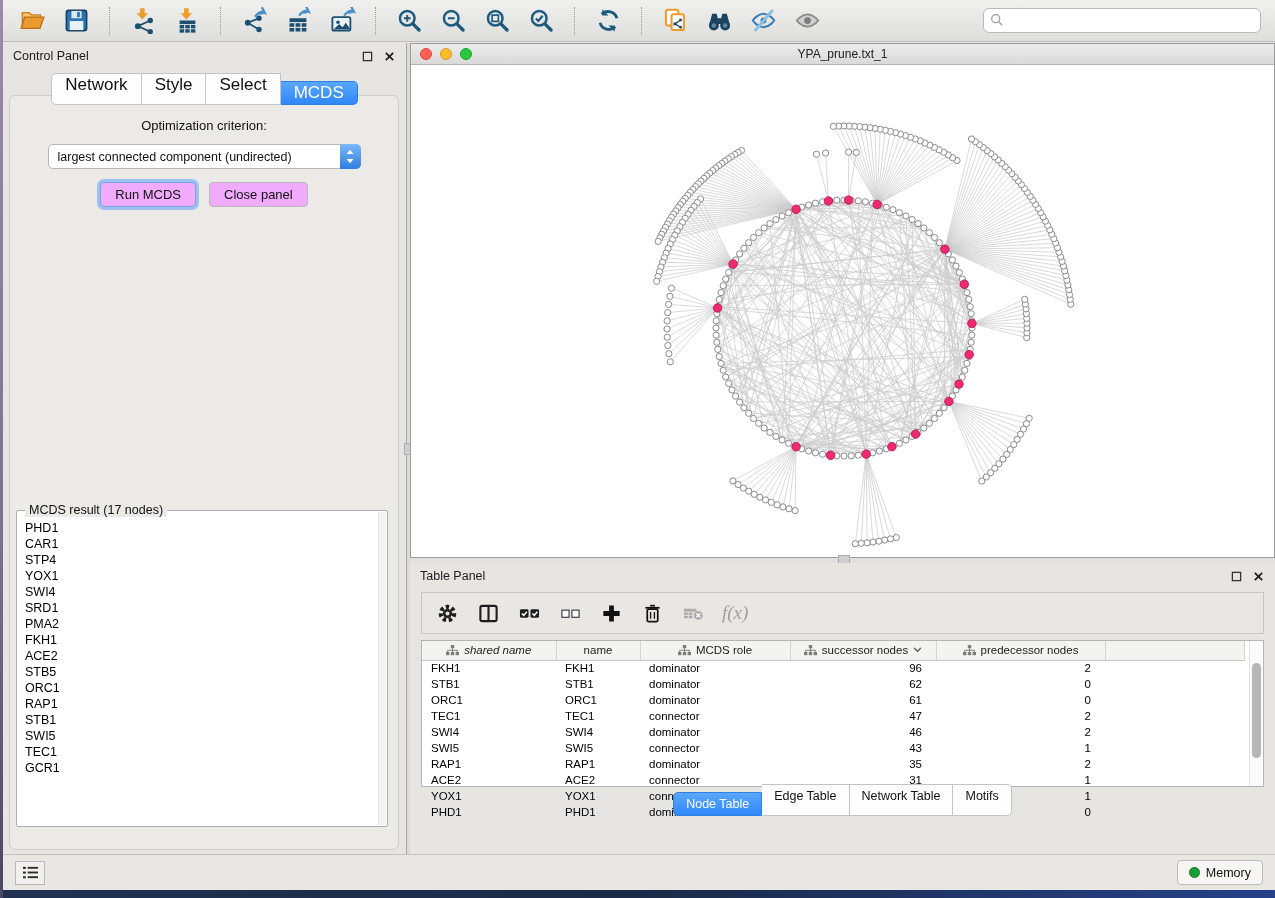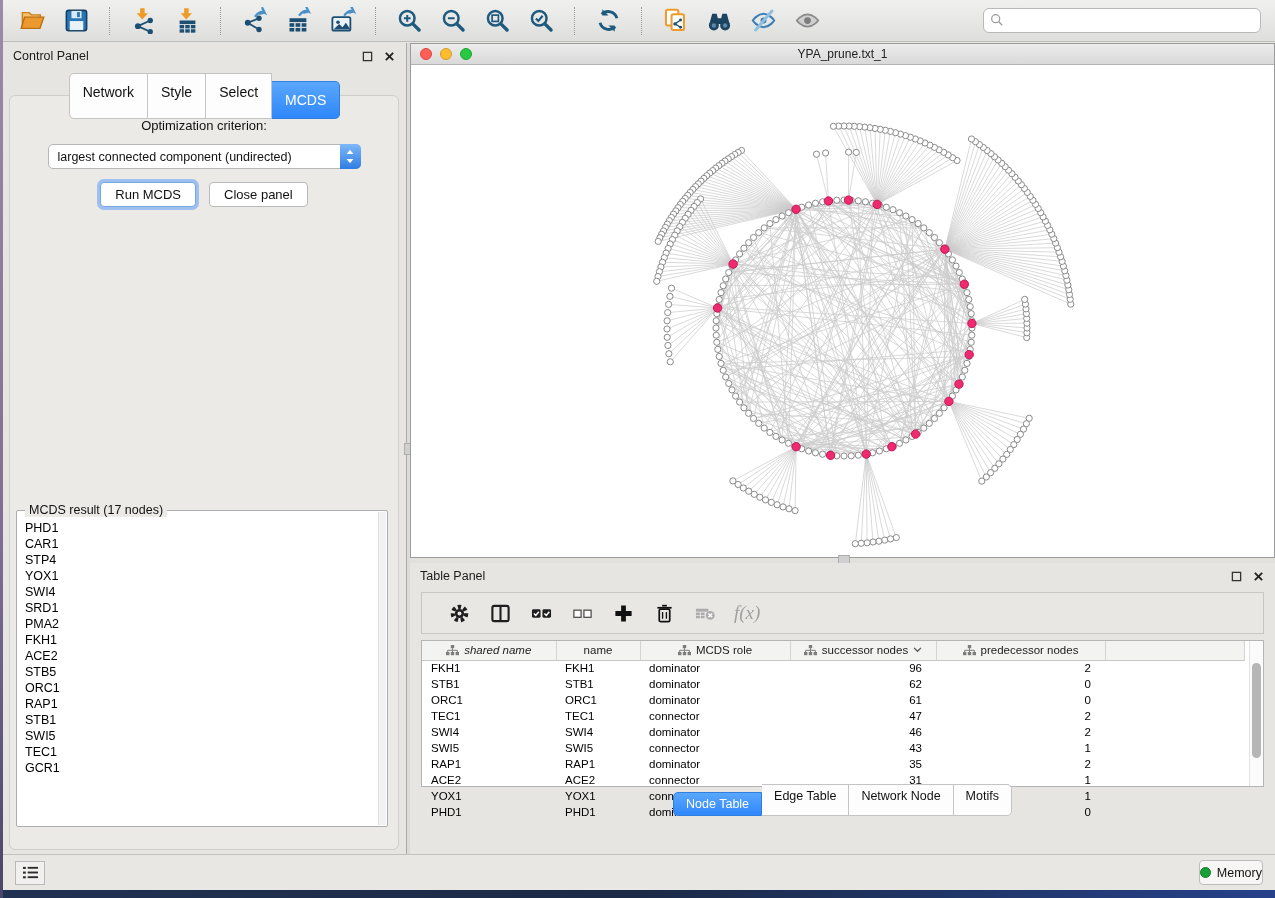--- a/index.html
+++ b/index.html
@@ -22,35 +22,35 @@
   .searchbox svg { position:absolute; left:7px; top:5px; width:14px; height:14px; }
 
   
   .cpanel { position:absolute; left:0; top:43px; width:403px; bottom:36px; }
   .panel-titlebar { height:26px; display:flex; align-items:center; padding:0 10px; }
   .panel-title { font-size:12.5px; color:#1c1c1c; }
   .panel-ctrls { margin-left:auto; display:flex; gap:9px; align-items:center; }
   .panel-ctrls .pbtn { width:13px; height:13px; display:flex; align-items:center; justify-content:center; cursor:pointer; }
   .cp-tabs { position:absolute; left:0; right:0; top:30px; display:flex; justify-content:center; z-index:3; }
   .tabstrip { display:flex; }
-  .tabstrip .tab { font-size:14px; padding:10px 13px; background:#fdfdfd; border:1px solid #c4c4c4;
+  .tabstrip .tab { font-size:17px; padding:3px 13px; background:#fdfdfd; border:1px solid #c4c4c4;
     border-left-width:0; color:#111; cursor:pointer; line-height:16px; }
   .tabstrip .tab:first-child { border-left-width:1px; border-radius:5px 0 0 5px; }
   .tabstrip .tab:last-child { border-radius:0 5px 5px 0; }
   .tabstrip .tab.sel { background:linear-gradient(#59a7fd,#2f87fb); color:#fff; border-color:#2f7fe0;margin-top:8px; }
   .cp-content { position:absolute; left:6px; right:7px; top:52px; bottom:4px;
     background:#eceae7; border:1px solid #cfcdca; border-radius:6px; }
   .opt-label { text-align:center; margin-top:22px; font-size:13px; color:#111; }
   .dropdown { position:relative; margin:11px auto 0; width:313px; height:25px; background:#fff;
     border:1px solid #b6b6b6; border-radius:5px; display:flex; align-items:center; cursor:pointer; }
   .dropdown .dd-text { flex:1; font-size:12.5px; padding-left:9px; color:#111; white-space:nowrap; }
   .dropdown .dd-stepper { width:21px; height:25px; margin-right:-1px; border-radius:0 5px 5px 0;
     background:linear-gradient(#7db8f9,#2f7de4); display:flex; align-items:center; justify-content:center; }
   .btn-row { display:flex; justify-content:center; gap:13px; margin-top:13px; }
-  .pushbtn { font-size:13px; padding:3px 14px; background:#ffffff; border:1px solid #b9b9b9;
+  .pushbtn { font-size:13px; padding:3px 14px; background:#f0abfc; border:1px solid #b9b9b9;
     border-radius:4px; color:#111; cursor:pointer; line-height:17px; }
   .pushbtn.focused { box-shadow:0 0 0 3px rgba(92,156,250,.55); border-color:#77a7e0; }
   .mcds-box { position:absolute; left:6px; top:414px; right:10px; bottom:22px;
     border:1px solid #adadad; border-radius:2px; background:#fff; }
   .mcds-legend { position:absolute; top:-8px; left:8px; background:#eceae7; padding:0 4px;
     font-size:12.5px; color:#111; }
   .mcds-list { position:absolute; left:1px; right:9px; top:9px; bottom:1px; overflow:hidden;
     font-size:12.5px; color:#000; }
   .mcds-list div { padding:1.5px 0 1.5px 7px; line-height:13px; cursor:default; }
   .mcds-scroll { position:absolute; top:1px; right:1px; bottom:1px; width:8px; background:#f2f2f2; border-left:1px solid #e0e0e0; }
@@ -70,21 +70,21 @@
   .tlight { width:12px; height:12px; border-radius:50%; cursor:pointer; }
   .tlight.red { background:#ff5f57; border:1px solid #e0443e; }
   .tlight.yellow { background:#febc2e; border:1px solid #d89b23; }
   .tlight.green { background:#28c840; border:1px solid #1ea633; }
   .net-title { position:absolute; left:0; right:0; text-align:center; font-size:12px; color:#222; }
   .net-canvas { position:absolute; left:0; top:21px; right:0; bottom:0; background:#fff; overflow:hidden; }
 
   
   .tpanel { position:absolute; left:407px; top:563px; right:0; bottom:36px; background:#e7e5e2; }
   .tp-toolbar { position:absolute; left:11px; right:11px; top:29px; height:42px;
-    background:#e9e7e4; border:1px solid #c9c7c4; display:flex; align-items:center; gap:17px; padding:0 25px; }
+    background:#e9e7e4; border:1px solid #c9c7c4; display:flex; align-items:center; gap:17px; padding:0 13px; }
   .tpicon { width:24px; height:24px; display:flex; align-items:center; justify-content:center; cursor:pointer; }
   .tpicon svg { width:21px; height:21px; }
   .tpicon.disabled { cursor:default; }
   .fx-label { font-family:"Liberation Serif",serif; font-style:italic; font-size:19px; color:#a0a0a0; cursor:default; }
   .ntable-wrap { position:absolute; left:11px; right:11px; top:77px; bottom:67px;
     background:#fff; border:1px solid #b5b5b5; }
   table.ntable { border-collapse:collapse; table-layout:fixed; width:822px; }
   table.ntable th { height:19px; background:#f3f3f2; border-right:1px solid #d4d4d4; border-bottom:1px solid #c7c7c7;
     font-weight:normal; font-size:11.5px; color:#222; position:relative; padding:0; }
   table.ntable th .hwrap { display:flex; align-items:center; justify-content:center; gap:5px; }
@@ -94,21 +94,21 @@
   .tscroll .thumb { position:absolute; left:2px; top:22px; width:9px; height:95px; background:#b6b6b6; border-radius:5px; }
   .tp-tabs { position:absolute; left:0; right:0; bottom:38px; display:flex; justify-content:center; }
   .tp-tabs .tab { font-size:12.5px; padding:3px 12px; }
 
   
   .statusbar { position:absolute; left:0; right:0; bottom:0; height:36px; background:#e9e7e4;
     border-top:1px solid #c3c1be; display:flex; align-items:center; padding:0 12px; }
   .status-left-btn { width:30px; height:24px; background:#f2f0ee; border:1px solid #b9b9b9;
     display:flex; align-items:center; justify-content:center; cursor:pointer; }
   .memory-btn { margin-left:auto; height:25px; background:#f7f6f5; border:1px solid #bcbcbc; border-radius:4px;
-    display:flex; align-items:center; gap:6px; padding:0 0; font-size:12.5px; color:#111; cursor:pointer; }
+    display:flex; align-items:center; gap:6px; padding:0 11px; font-size:12.5px; color:#111; cursor:pointer; }
   .memdot { width:11px; height:11px; border-radius:50%; background:#17a035; border:1px solid #0e7d27; }
 </style>
 </head>
 <body>
 
 <div class="wallpaper-left"></div>
 
 <div class="app">
 
   <div class="toolbar">
@@ -1343,21 +1343,21 @@
             </tr>
           </tbody>
       </table>
       <div class="tscroll">
           <div class="thumb"></div>
         </div>
     </div>
     <div class="tp-tabs tabstrip" id="tp-tabs">
         <div class="tab sel">Node Table</div>
         <div class="tab">Edge Table</div>
-        <div class="tab">Network Node</div>
+        <div class="tab">Network Table</div>
         <div class="tab">Motifs</div>
       </div>
   </div>
 
   <div class="statusbar">
     <span class="status-left-btn">
       <svg viewBox="0 0 20 16" width="19" height="15">
           <g stroke="#2c2c2c" stroke-width="2">
             <line x1="7" y1="3" x2="18" y2="3"></line>
             <line x1="7" y1="8" x2="18" y2="8"></line>

